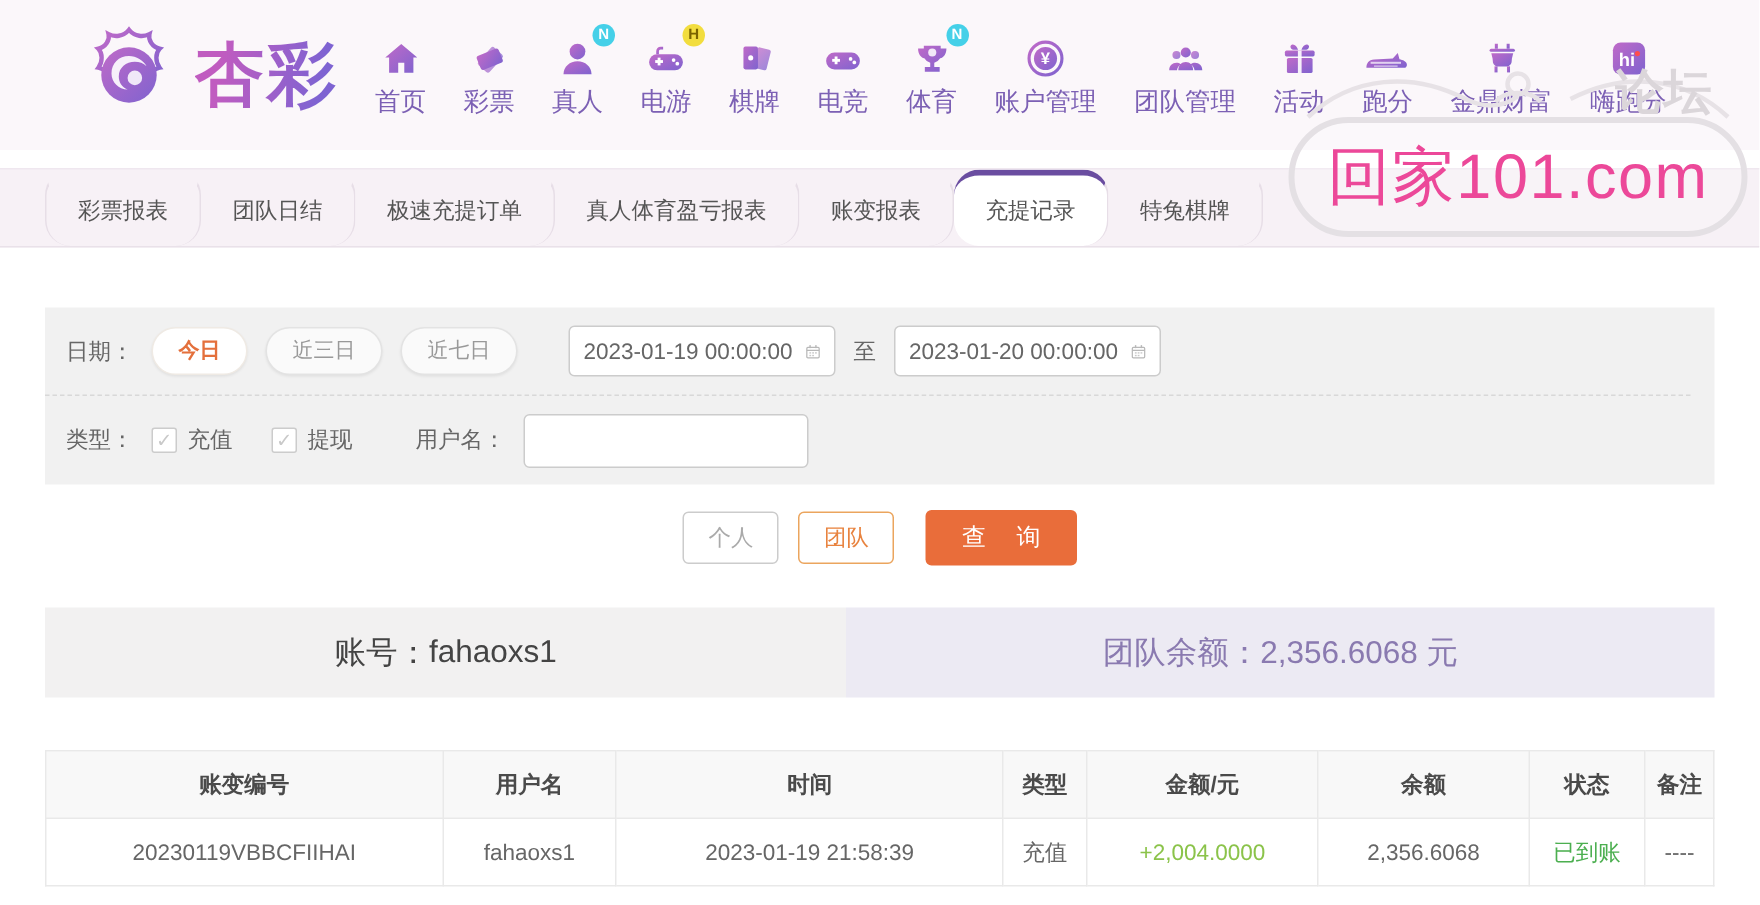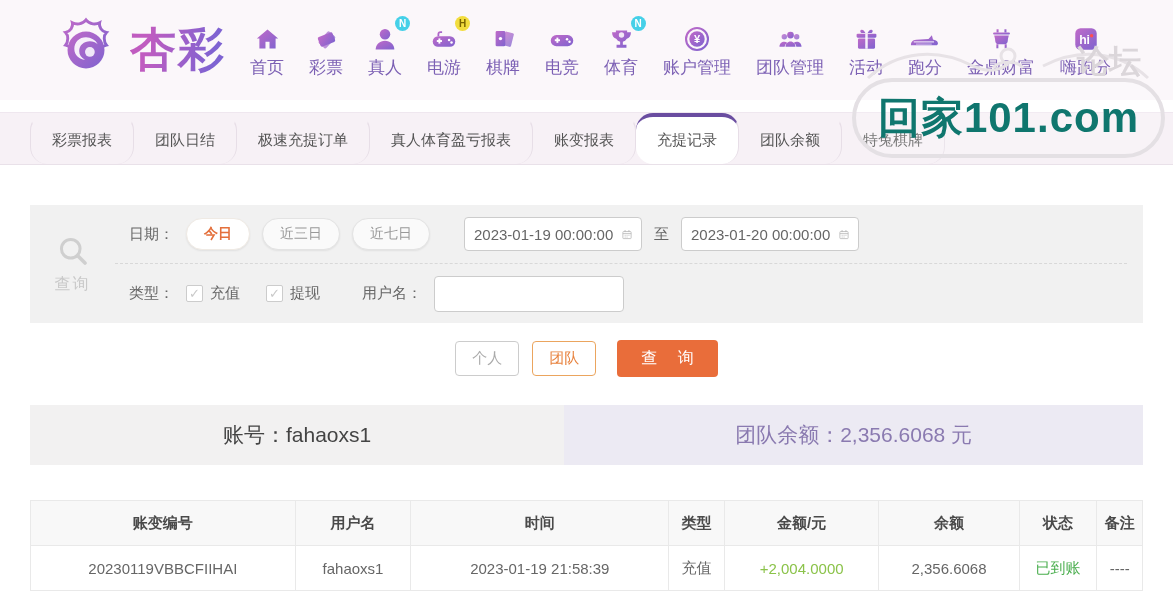--- a/index.html
+++ b/index.html
@@ -19,21 +19,21 @@
   .nav-label { font-size:17px; color:#7c60b4; white-space:nowrap; }
   .badge { position:absolute; top:-5px; right:-11px; width:15px; height:15px; border-radius:50%;
     font-size:10px; font-weight:bold; display:flex; align-items:center; justify-content:center; }
   .badge-cyan { background:#45d0e8; color:#fff; }
   .badge-yellow { background:#f2dd3e; color:#7a6400; }
 
   
   .watermark { position:absolute; top:38px; right:8px; z-index:3; pointer-events:none; text-align:center; }
   .wm-flourish { display:block; margin:0 auto -6px; }
   .wm-pill { display:inline-block; border:4px solid #e4e0e4; border-radius:44px; padding:8px 22px;
-    font-size:42px; font-weight:bold; letter-spacing:1px; color:#0f766e; background:rgba(255,255,255,.2); }
+    font-size:42px; font-weight:normal; letter-spacing:1px; color:#ec4899; background:rgba(255,255,255,.2); }
   .wm-extra { position:absolute; top:2px; right:24px; font-size:32px; font-weight:bold; color:#dbd6da; }
 
   
   .tabbar { margin-top:12px; background:#f7f1f6; border-top:1px solid #efe7ef;
     border-bottom:1px solid #e9e1e9; display:flex; height:53px; padding-left:30px;
     position:relative; z-index:2; }
   .tab { border-top:4px solid transparent; border-right:1px solid #e7dee7; padding:0 21px;
     display:flex; align-items:center; font-size:15px; color:#555; cursor:pointer; white-space:nowrap;border-radius:17px; }
   .tab:first-child { border-left:1px solid #e7dee7; }
   .tab.active { background:#fff; border-top-color:#6a4da0; border-right-color:#e7dee7; }
@@ -277,35 +277,25 @@
   <div class="tab">
       <span>真人体育盈亏报表</span>
     </div>
   <div class="tab">
       <span>账变报表</span>
     </div>
   <div class="tab active">
       <span>充提记录</span>
     </div>
   <div class="tab">
-      <span>团队余额</span>
-    </div>
-  <div class="tab">
       <span>特兔棋牌</span>
     </div>
 </div>
 
 <div class="filter">
-  <div class="filter-side">
-    <svg width="36" height="36" viewBox="0 0 24 24">
-      <circle cx="10.5" cy="10.5" r="6.2" fill="none" stroke="#cfcfcf" stroke-width="2"></circle>
-      <path d="M15 15l5 5" stroke="#cfcfcf" stroke-width="2.4" stroke-linecap="round"></path>
-    </svg>
-    <span>查询</span>
-  </div>
   <div class="filter-main">
     <div class="frow frow1">
       <span class="flabel">日期：</span>
       <span class="pill active">今日</span>
       <span class="pill">近三日</span>
       <span class="pill">近七日</span>
       <div class="datebox" style="margin-left:22px">
         <input value="2023-01-19 00:00:00" style="">
         <svg width="17" height="17" viewBox="0 0 17 17">
           <rect x="1.5" y="3.5" width="14" height="12" rx="1.2" fill="none" stroke="#b8b8b8" stroke-width="1.4"></rect>

